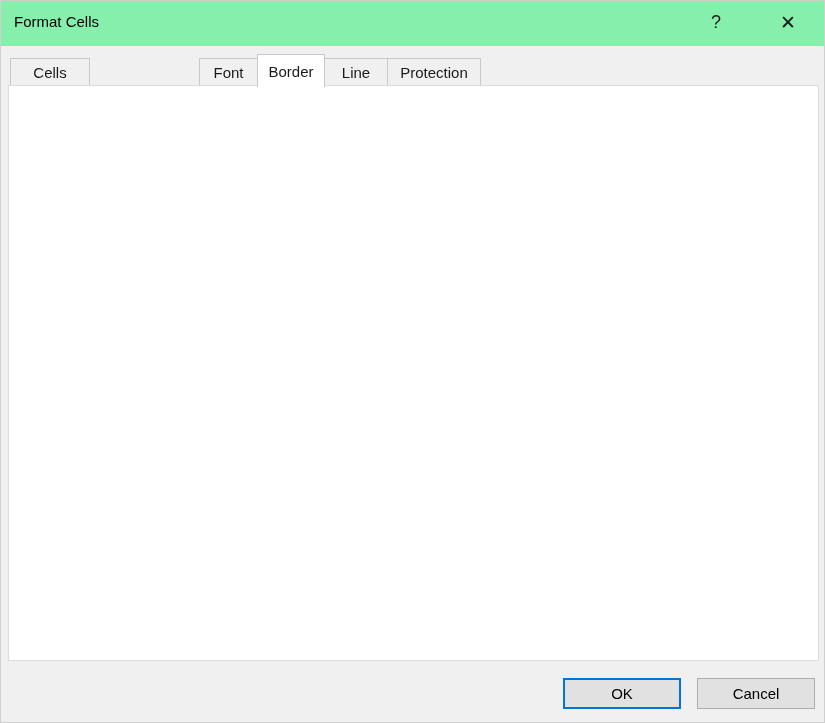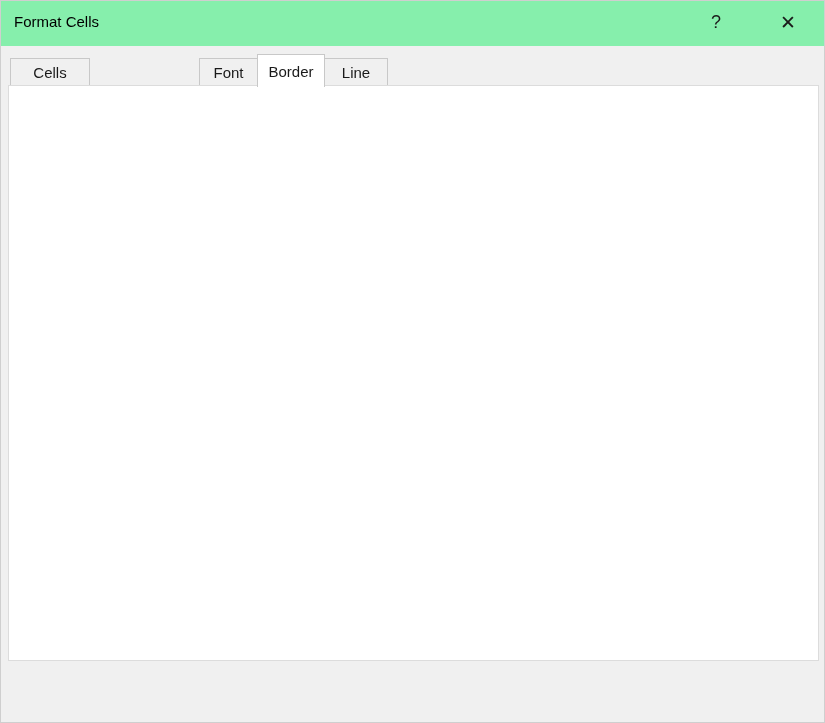--- a/index.html
+++ b/index.html
@@ -93,20 +93,21 @@
   <div id="titlebar">
     <span id="title">Format Cells</span>
     <button class="cap-btn" id="help-btn">?</button>
     <button class="cap-btn" id="close-btn">✕</button>
   </div>
 
   <div class="tab" style="left:9px; width:80px;">Cells</div>
   <div class="tab" style="left:198px; width:59px;">Font</div>
   <div class="tab active" style="left:256px; width:68px;">Border</div>
   <div class="tab" style="left:323px; width:64px;">Line</div>
+  <div class="tab" style="left:386px; width:94px;">Protection</div>
 
   <div id="page"></div>
 
   <div id="line-group"></div>
   <span id="line-legend">Line</span>
   <span id="style-label"><u>S</u>tyle:</span>
   <div id="style-listbox">
       <div class="ls-cell">
         <span class="ls-none-text">None</span>
       </div>
@@ -268,13 +269,15 @@
   </div>
   <div class="bd-btn" style="left:571px; top:423px;">
     <svg class="bicon" width="22" height="22" viewBox="0 0 22 22">
       <rect x="2" y="2" width="18" height="18" fill="none" stroke="#9e9e9e" stroke-width="1.5" stroke-dasharray="1.5 2"></rect>
       <line x1="2" y1="2" x2="20" y2="20" stroke="#6e6e6e" stroke-width="1.8"></line>
     </svg>
   </div>
 
   <div id="help-text">The selected border style can be applied by clicking the presets, preview diagram or the buttons above.</div>
 
+  <button class="footer-btn" id="ok-btn" style="border-color: rgb(0, 117, 215);">OK</button>
+  <button class="footer-btn" id="cancel-btn">Cancel</button>
 </div>
 
 </body></html>

